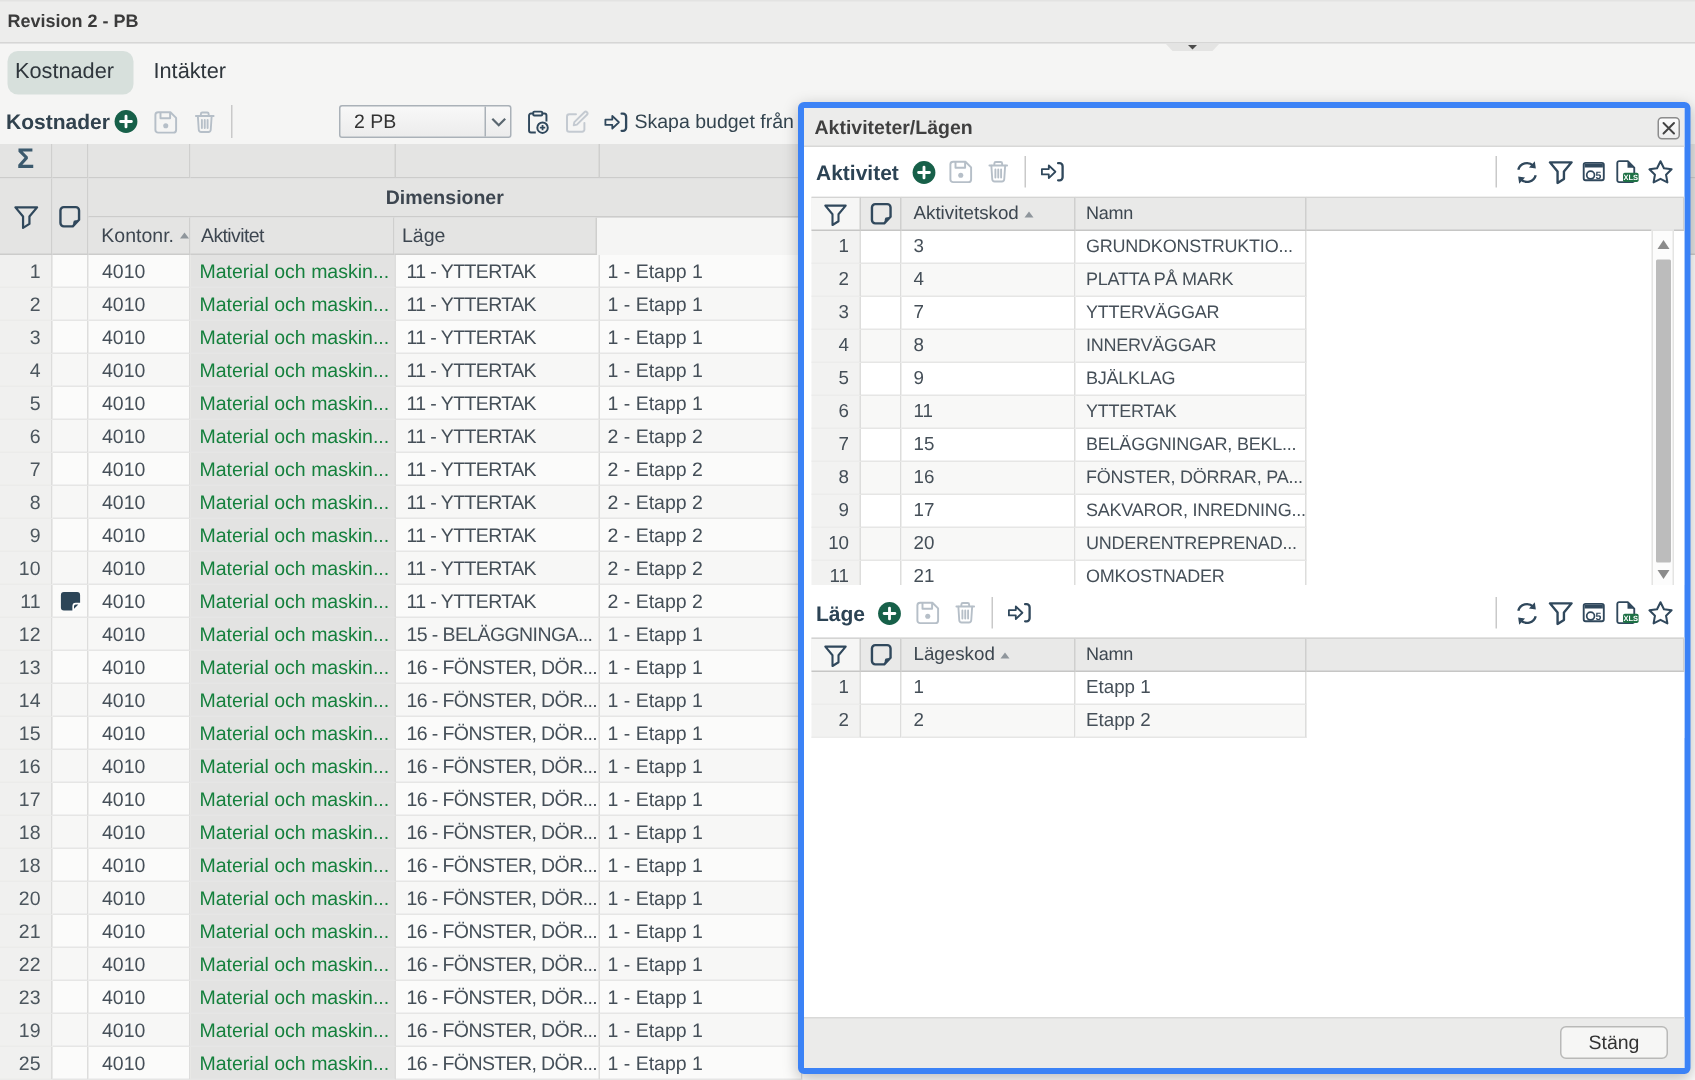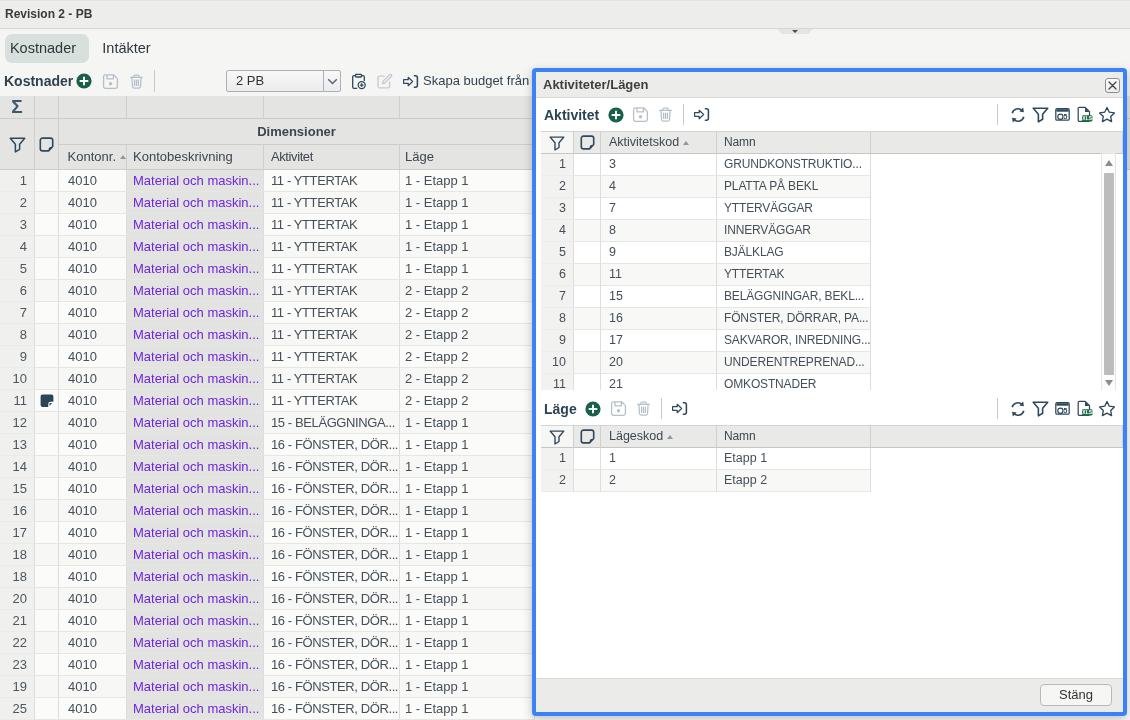--- a/index.html
+++ b/index.html
@@ -39,21 +39,21 @@
   white-space:nowrap; font-size:13px; color:#454f58; line-height:21px; padding-left:9px; }
 .hc { background:#e4e4e3; border-right:1px solid #cfcfce; border-bottom:1px solid #cccccb;
   color:#3d4650; }
 .c1 { width:35px; } .c2 { width:24px; } .c3 { width:68px;justify-content:flex-end; } .c4 { width:137px; padding-left:6px; }
 .c5 { width:136px; letter-spacing:-0.4px; padding-left:7px; } .c6 { width:135px; padding-left:5px; } .cfill { flex:1; border-right:none; }
 .mrow .cfill { border-bottom:none; background:#fdfdfc; }
 .rn { text-align:right; padding-left:0; padding-right:7px; color:#4c565e; }
 .mrow .rn { background:#f0f0ef; border-bottom-color:#ebebea; }
 .mrow.alt .c2,.mrow.alt .c3,.mrow.alt .c5,.mrow.alt .c6 { background:#f7f7f6; }
 .drow.alt .d2,.drow.alt .d3,.drow.alt .d4 { background:#f8f8f7; }
-.graycell { background:#e3e3e2; color:#6d28d9; }
+.graycell { background:#e3e3e2; color:#15803d; }
 .notec { padding:3px 0 0 4px; }
 #sigma { font-size:19px; font-weight:bold; color:#3c5a6e; text-align:center; padding-left:0; line-height:22px; }
 .mergecell { height:51px; display:flex; align-items:center; justify-content:center; padding-left:0; }
 .dimhdr { width:476px; height:26px; font-weight:bold; font-size:13px; text-align:center; line-height:25px; padding-left:0; }
 .colhdr { height:25px; line-height:24px; display:flex; align-items:center; }
 .sortup { width:0; height:0; border-left:3.5px solid transparent; border-right:3.5px solid transparent;
   border-bottom:4.5px solid #8f969c; display:inline-block; margin-left:4px; }
 
 
 #dialog { position:absolute; left:532px; top:68px; width:595px; height:648px; background:#fff;
@@ -191,21 +191,20 @@
             <g transform="scale(1.0)">
               <path d="M10.5 14.9H4.5a2.2 2.2 0 0 1-2.2-2.2V4.3a2.2 2.2 0 0 1 2.2-2.2h8a2.2 2.2 0 0 1 2.2 2.2v6.2z" fill="none" stroke="#30485c" stroke-width="1.6" stroke-linejoin="round"></path>
               <path d="M10.8 14.7l3.9-3.8h-2.3a1.6 1.6 0 0 0-1.6 1.6z" fill="#30485c"></path>
             </g>
           </svg>
         </div>
       <div style="width:476px;display:flex;flex-direction:column;">
         <div class="mc hc dimhdr">Dimensioner</div>
         <div style="display:flex;height:25px;">
           <div class="mc hc c3 colhdr">Kontonr. <span class="sortup"></span></div>
-          <div class="mc hc c4 colhdr">Kontobeskrivning</div>
           <div class="mc hc c5 colhdr">Aktivitet</div>
           <div class="mc hc c6 colhdr">Läge</div>
         </div>
       </div>
       <div class="mc hc cfill" style="height:51px;"></div>
     </div>
 <div class="mrow">
         <div class="mc c1 rn">1</div>
         <div class="mc c2 notec"></div>
         <div class="mc c3">4010</div>
@@ -535,21 +534,21 @@
 <div class="drow">
             <div class="dc d1 rn">1</div>
             <div class="dc d2"></div>
             <div class="dc d3">3</div>
             <div class="dc d4">GRUNDKONSTRUKTIO...</div>
           </div>
 <div class="drow alt">
             <div class="dc d1 rn">2</div>
             <div class="dc d2"></div>
             <div class="dc d3">4</div>
-            <div class="dc d4">PLATTA PÅ BEKL</div>
+            <div class="dc d4">PLATTA PÅ MARK</div>
           </div>
 <div class="drow">
             <div class="dc d1 rn">3</div>
             <div class="dc d2"></div>
             <div class="dc d3">7</div>
             <div class="dc d4">YTTERVÄGGAR</div>
           </div>
 <div class="drow alt">
             <div class="dc d1 rn">4</div>
             <div class="dc d2"></div>

